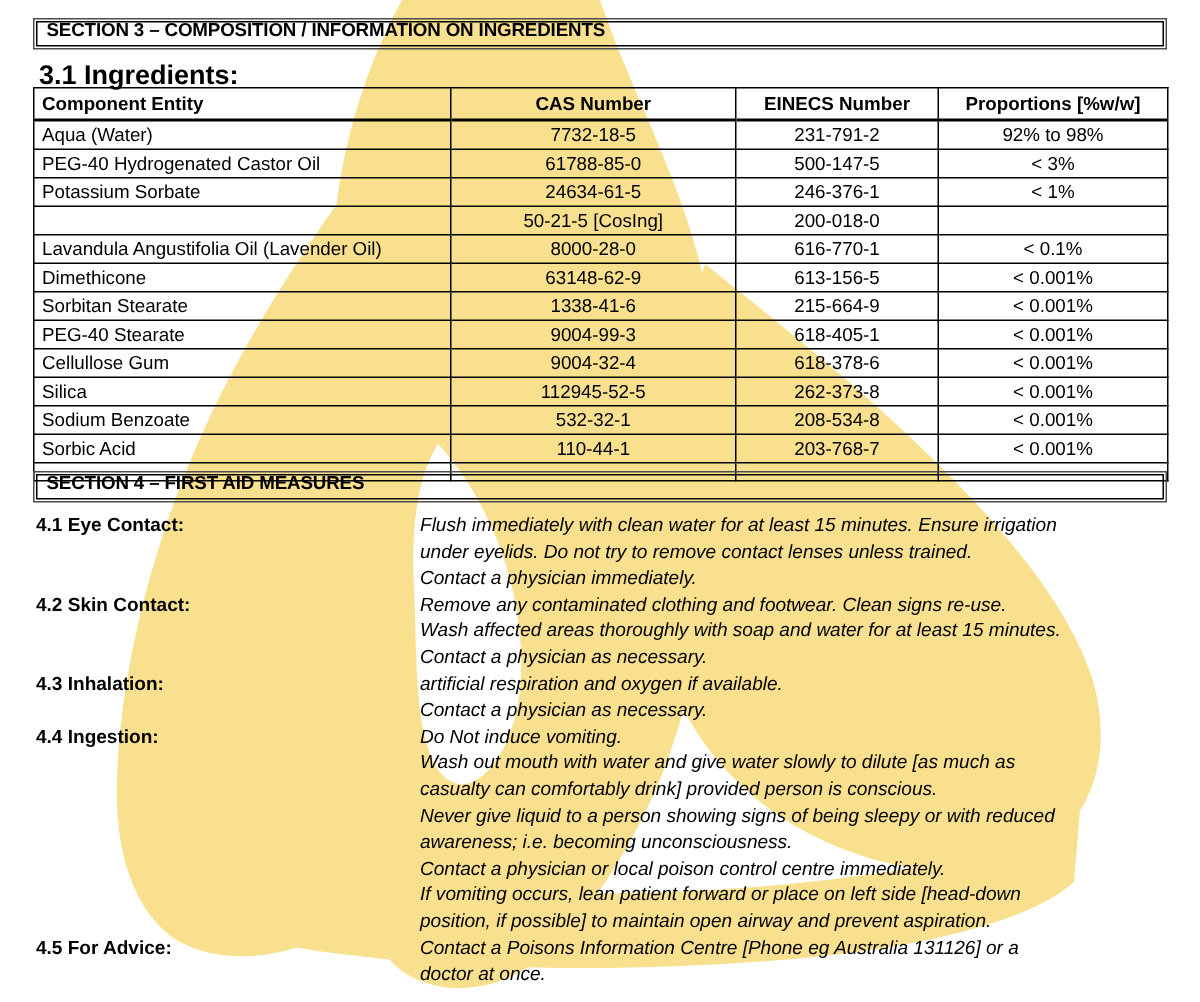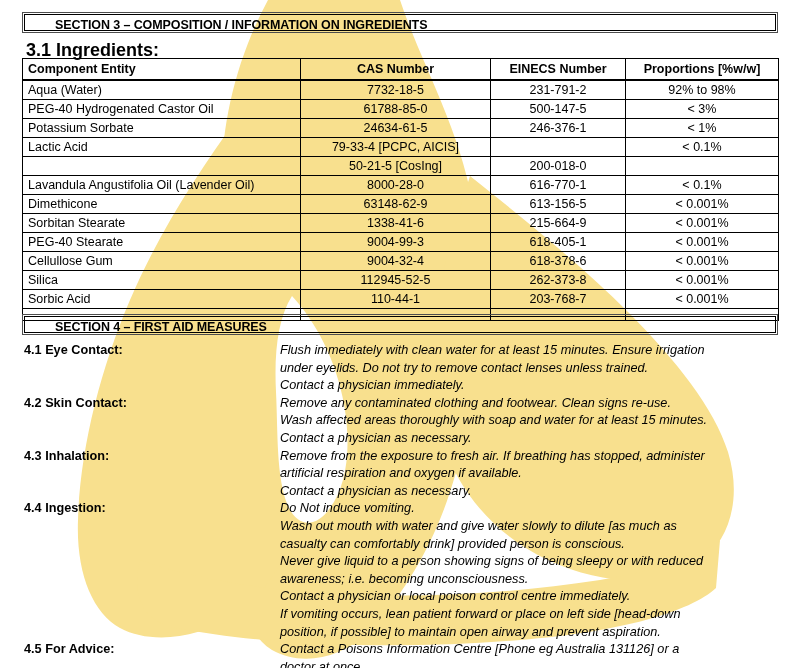--- a/index.html
+++ b/index.html
@@ -37,22 +37,21 @@
   .section-bar {
     position: absolute;
     left: 22px;
     width: 756px;
     height: 21px;
     box-sizing: border-box;
     border: 1px solid #4d4d4d;
     box-shadow: inset 0 0 0 1px #ffffff00;
     background: transparent;
     display: flex;
-    align-items: flex-end;
-    padding-left: 24px;
+    align-items: flex-start;
   }
   .section-bar .inner {
     position: absolute;
     left: 1px; top: 1px;
     right: 1px; bottom: 1px;
     border: 1px solid #000000;
     box-sizing: border-box;
   }
   .section-bar span.lbl {
     position: relative;
@@ -228,26 +227,20 @@
           <td class="ctr">&lt; 3%</td>
         </tr>
         <tr>
           <td class="left">Potassium Sorbate</td>
           <td class="ctr">24634-61-5</td>
           <td class="ctr">246-376-1</td>
           <td class="ctr">&lt; 1%</td>
         </tr>
 
         <tr>
-          <td class="left">Lactic Acid</td>
-          <td class="ctr">79-33-4 [PCPC, AICIS]</td>
-          <td class="ctr"></td>
-          <td class="ctr">&lt; 0.1%</td>
-        </tr>
-        <tr>
           <td class="left sub"></td>
           <td class="ctr sub">50-21-5 [CosIng]</td>
           <td class="ctr sub">200-018-0</td>
           <td class="ctr sub"></td>
         </tr>
         <tr>
           <td class="left">Lavandula Angustifolia Oil (Lavender Oil)</td>
           <td class="ctr">8000-28-0</td>
           <td class="ctr">616-770-1</td>
           <td class="ctr">&lt; 0.1%</td>
@@ -273,20 +266,26 @@
         <tr>
           <td class="left">Cellullose Gum</td>
           <td class="ctr">9004-32-4</td>
           <td class="ctr">618-378-6</td>
           <td class="ctr">&lt; 0.001%</td>
         </tr>
         <tr>
           <td class="left">Silica</td>
           <td class="ctr">112945-52-5</td>
           <td class="ctr">262-373-8</td>
+          <td class="ctr">&lt; 0.001%</td>
+        </tr>
+        <tr>
+          <td class="left">Sodium Benzoate</td>
+          <td class="ctr">532-32-1</td>
+          <td class="ctr">208-534-8</td>
           <td class="ctr">&lt; 0.001%</td>
         </tr>
         <tr>
           <td class="left">Sorbic Acid</td>
           <td class="ctr">110-44-1</td>
           <td class="ctr">203-768-7</td>
           <td class="ctr">&lt; 0.001%</td>
         </tr>
         <tr class="spacer">
           <td></td>
@@ -319,21 +318,20 @@
       <div class="fa-body">
         <p>Remove any contaminated clothing and footwear. Clean signs re-use.</p>
         <p>Wash affected areas thoroughly with soap and water for at least 15 minutes.</p>
         <p>Contact a physician as necessary.</p>
       </div>
     </div>
 
     <div class="fa-row">
       <div class="fa-label">4.3 Inhalation:</div>
       <div class="fa-body">
-        <p>Remove from the exposure to fresh air. If breathing has stopped, administer</p>
         <p>artificial respiration and oxygen if available.</p>
         <p>Contact a physician as necessary.</p>
       </div>
     </div>
 
     <div class="fa-row">
       <div class="fa-label">4.4 Ingestion:</div>
       <div class="fa-body">
         <p>Do Not induce vomiting.</p>
         <p>Wash out mouth with water and give water slowly to dilute [as much as</p>

